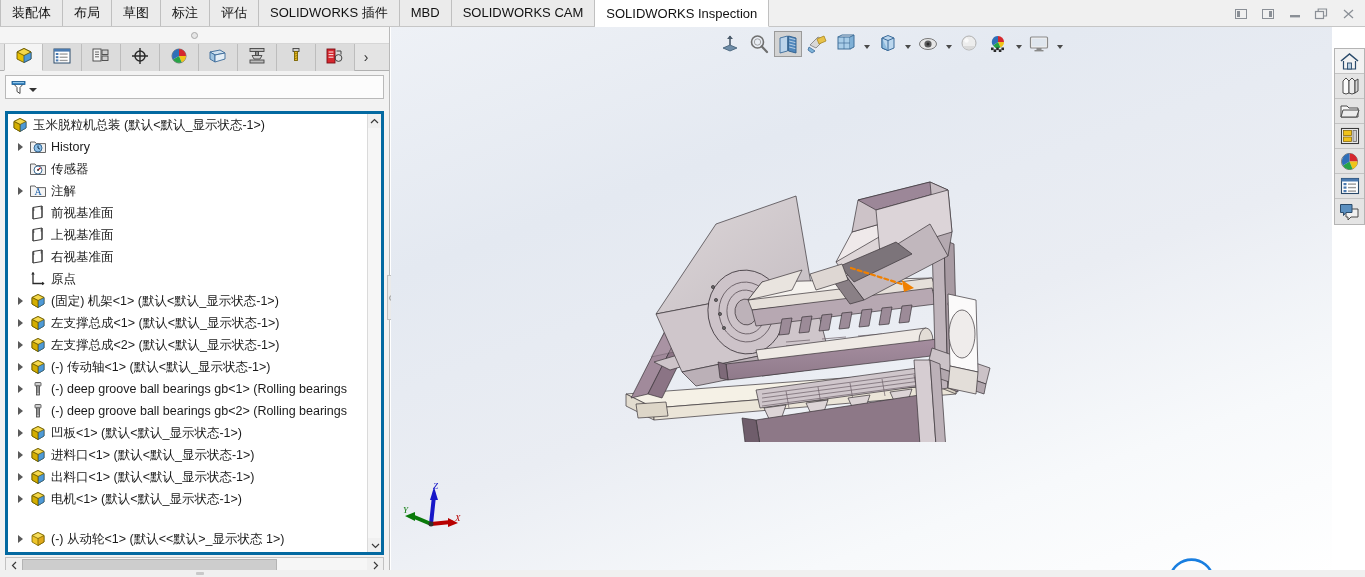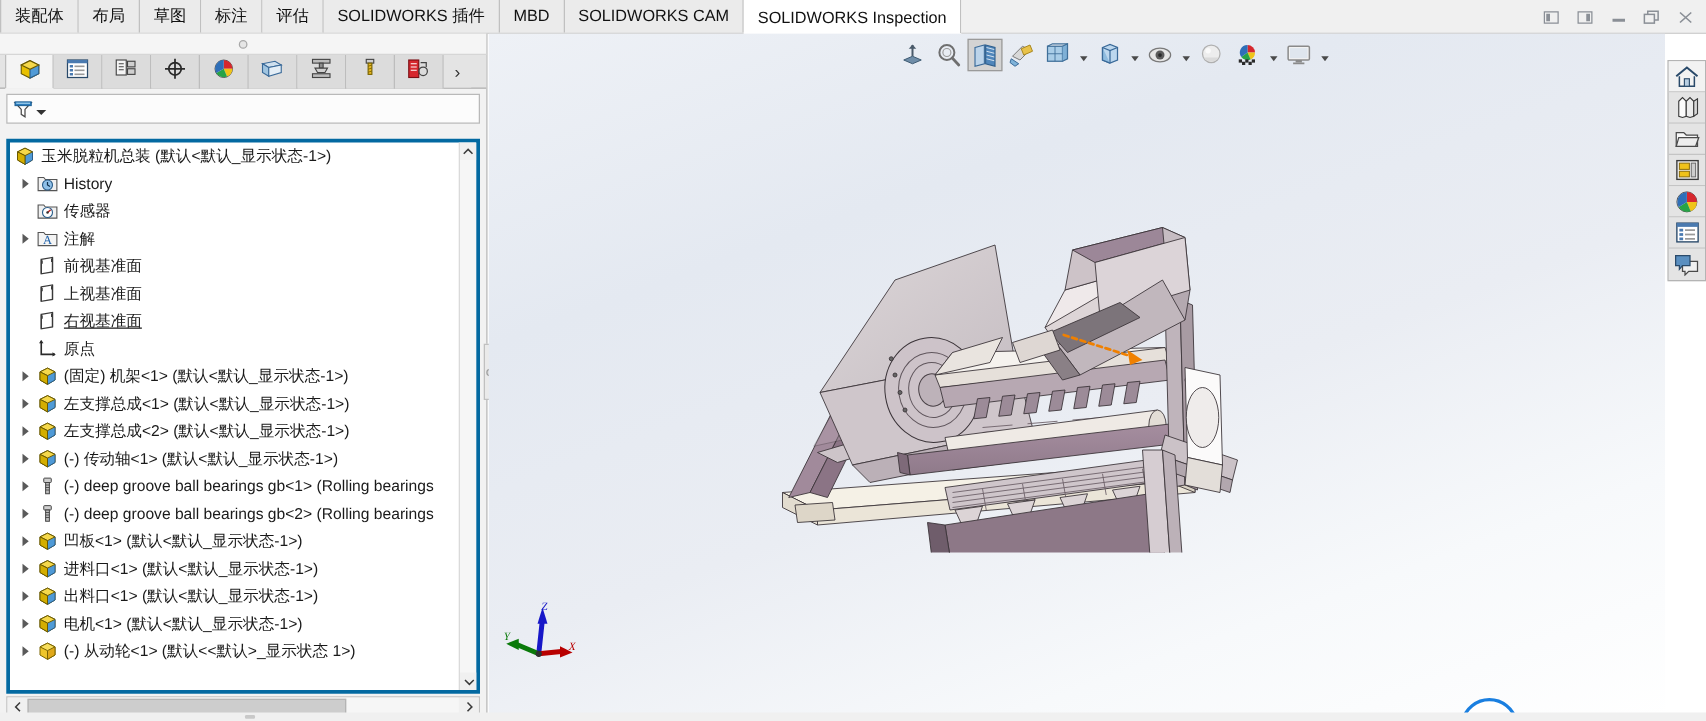--- a/index.html
+++ b/index.html
@@ -476,21 +476,21 @@
             <div class="expander"></div>
             <div class="tree-ico">
               <svg width="18" height="18" viewBox="0 0 18 18">
                 <path d="M4 3.5 L13 2 L13 13.5 L4 15 Z" fill="none" stroke="#3a3a3a" stroke-width="1"></path>
                 <path d="M4 3.5 L4 15 M13 2 L13 13.5" stroke="#3a3a3a" stroke-width="1"></path>
                 <path d="M4.8 4.3 L4.8 7 M12.2 2.9 L12.2 5.6" stroke="#3a3a3a" stroke-width="0.8"></path>
               </svg>
             </div>
             <div class="tree-label">上视基准面</div>
           </div>
-          <div class="tree-row" style="padding-left: 4px; text-decoration: underline;">
+          <div class="tree-row" style="padding-left: 4px;">
             <div class="expander"></div>
             <div class="tree-ico">
               <svg width="18" height="18" viewBox="0 0 18 18">
                 <path d="M4 3.5 L13 2 L13 13.5 L4 15 Z" fill="none" stroke="#3a3a3a" stroke-width="1"></path>
                 <path d="M4 3.5 L4 15 M13 2 L13 13.5" stroke="#3a3a3a" stroke-width="1"></path>
                 <path d="M4.8 4.3 L4.8 7 M12.2 2.9 L12.2 5.6" stroke="#3a3a3a" stroke-width="0.8"></path>
               </svg>
             </div>
             <div class="tree-label">右视基准面</div>
           </div>
@@ -640,21 +640,21 @@
             <div class="tree-ico">
               <svg width="18" height="18" viewBox="0 0 18 18">
                 <polygon points="3,5.5 9,2.5 15,5.5 15,12 9,15.5 3,12" fill="#e8c000" stroke="#6b5a00" stroke-width="0.8"></polygon>
                 <polygon points="9,5.5 15,5.5 15,12 9,15.5" fill="#4f9ad6" stroke="#2a5d8a" stroke-width="0.8"></polygon>
                 <polygon points="3,5.5 9,2.5 15,5.5 9,8.5" fill="#f5d84a" stroke="#6b5a00" stroke-width="0.8"></polygon>
                 <polygon points="3,5.5 9,8.5 9,15.5 3,12" fill="#d4ae00" stroke="#6b5a00" stroke-width="0.8"></polygon>
               </svg>
             </div>
             <div class="tree-label">电机&lt;1&gt;  (默认&lt;默认_显示状态-1&gt;)</div>
           </div>
-          <div class="tree-row" style="padding-left: 4px;">
+          <div class="tree-row" style="padding-left: 4px; margin-top: 18px;">
             <div class="expander">
               <div class="arrow-right"></div>
             </div>
             <div class="tree-ico">
               <svg width="18" height="18" viewBox="0 0 18 18">
                 <polygon points="3,5.5 9,2.5 15,5.5 15,12 9,15.5 3,12" fill="#eec52a" stroke="#7a6400" stroke-width="0.8"></polygon>
                 <polygon points="9,5.5 15,5.5 15,12 9,15.5" fill="#e0a81a" stroke="#7a6400" stroke-width="0.8"></polygon>
                 <polygon points="3,5.5 9,2.5 15,5.5 9,8.5" fill="#f7de5c" stroke="#7a6400" stroke-width="0.8"></polygon>
               </svg>
             </div>

